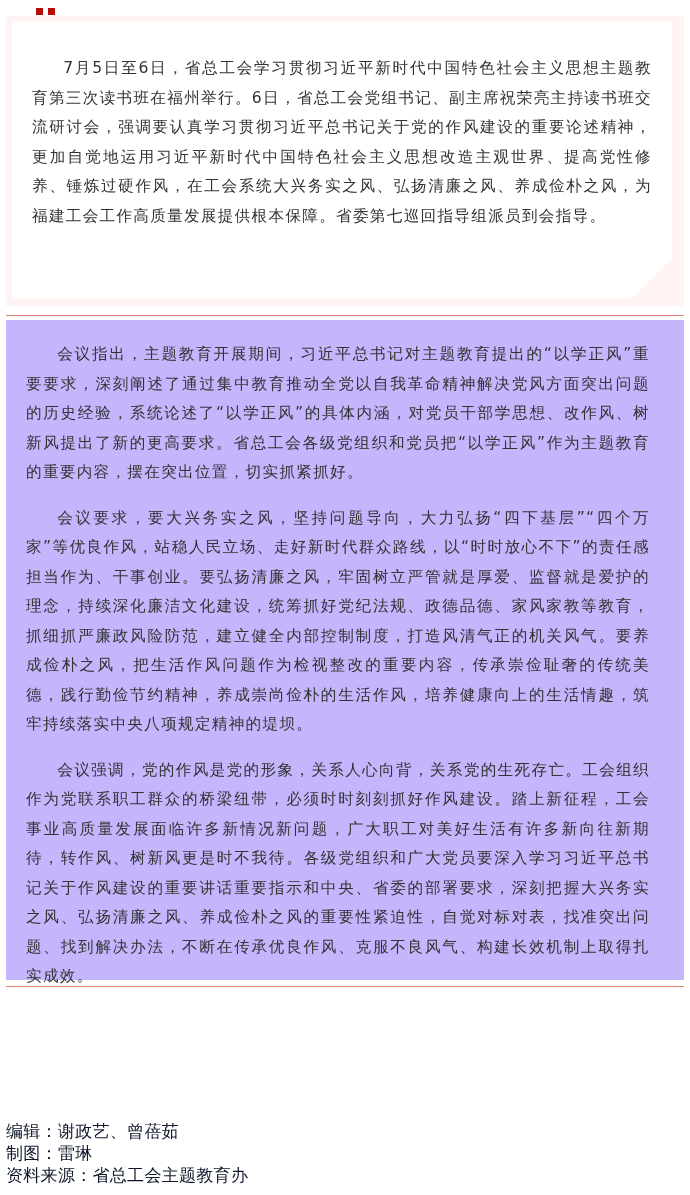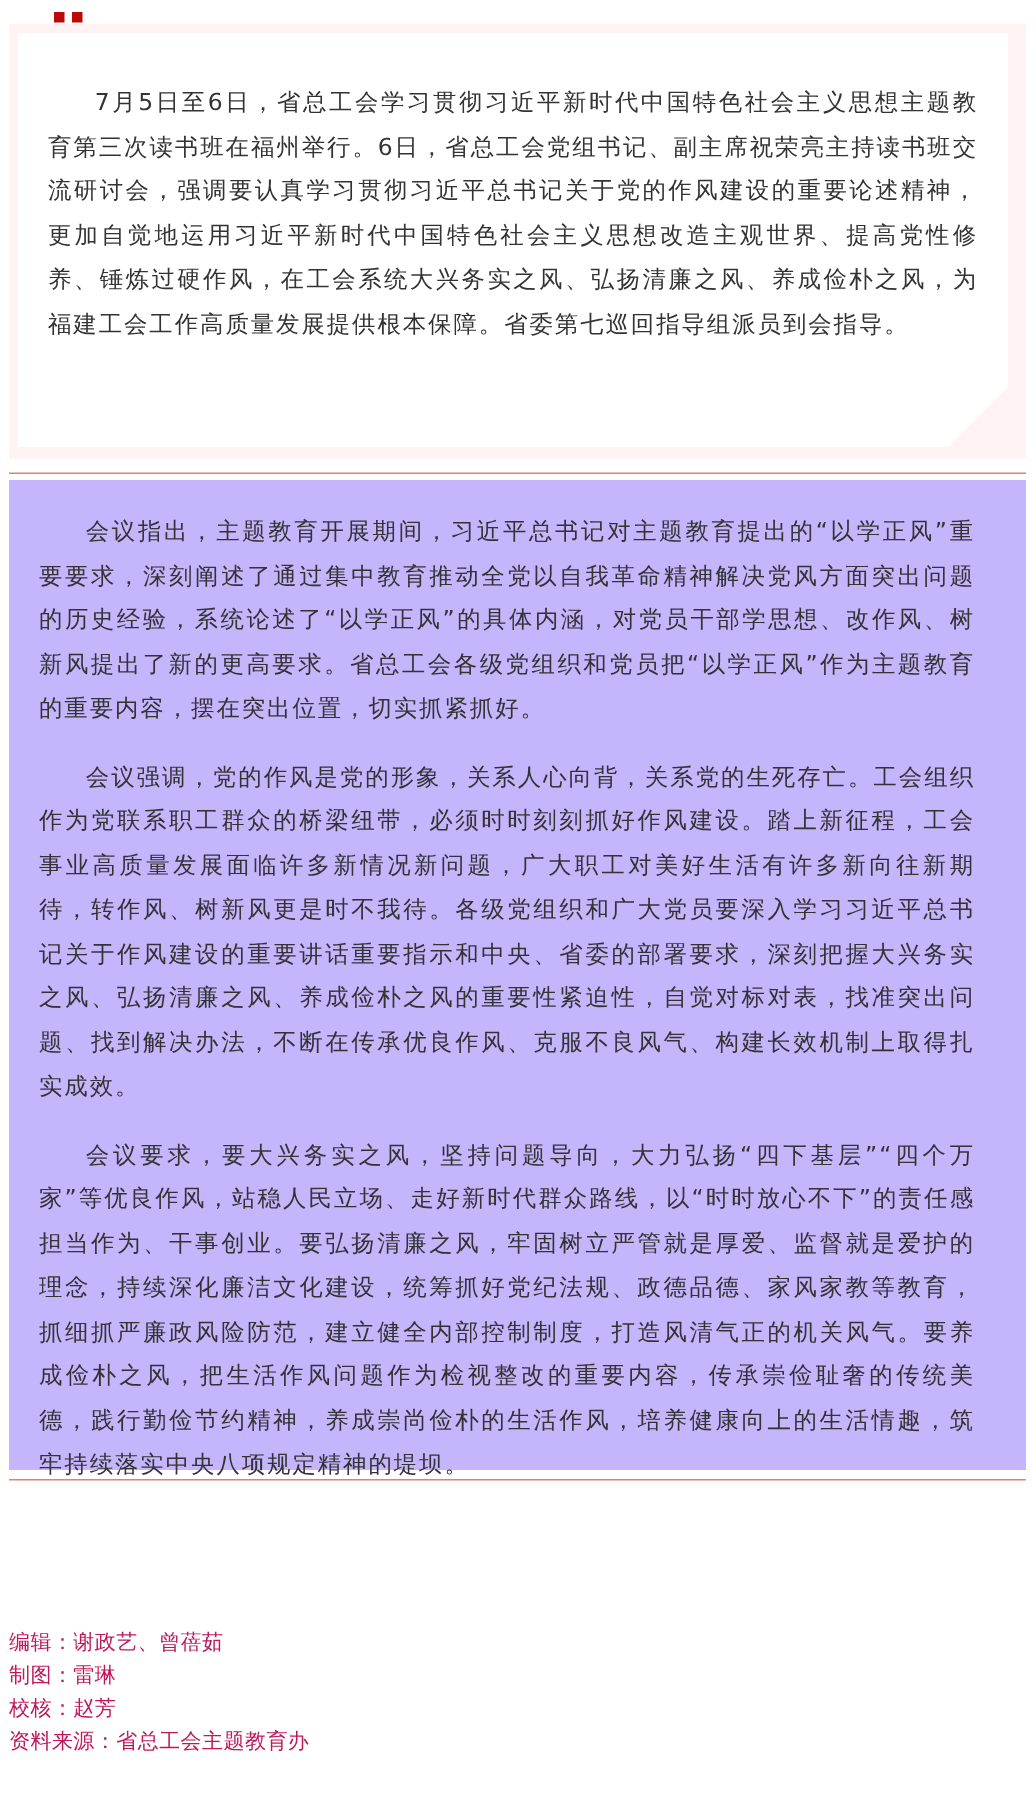--- a/index.html
+++ b/index.html
@@ -82,24 +82,24 @@
       margin: 0 0 16px 0;
       font-size: 15.6px;
       line-height: 29.5px;
       letter-spacing: 1.3px;
       text-indent: 2em;
       text-align: justify;
     }
     .credits {
       position: absolute;
       left: 6px;
-      top: 1084px;
-      font-size: 14px;
+      top: 1120px;
+      font-size: 17px;
       line-height: 22px;
-      color: #be185d;
+      color: #0f172a;
       letter-spacing: 0.3px;
     }
     .credit-line { white-space: nowrap; }
   </style>
 </head>
 <body>
 
 <div class="deco-squares">
   <div class="deco-square"></div>
   <div class="deco-square"></div>
@@ -108,25 +108,24 @@
 <div class="intro-frame">
   <div class="intro-inner"></div>
   <p class="intro-text">7月5日至6日，省总工会学习贯彻习近平新时代中国特色社会主义思想主题教育第三次读书班在福州举行。6日，省总工会党组书记、副主席祝荣亮主持读书班交流研讨会，强调要认真学习贯彻习近平总书记关于党的作风建设的重要论述精神，更加自觉地运用习近平新时代中国特色社会主义思想改造主观世界、提高党性修养、锤炼过硬作风，在工会系统大兴务实之风、弘扬清廉之风、养成俭朴之风，为福建工会工作高质量发展提供根本保障。省委第七巡回指导组派员到会指导。</p>
 </div>
 
 <div class="divider" style="top:315px;"></div>
 
 <div class="body-box">
   <div class="body-text">
     <p>会议指出，主题教育开展期间，习近平总书记对主题教育提出的“以学正风”重要要求，深刻阐述了通过集中教育推动全党以自我革命精神解决党风方面突出问题的历史经验，系统论述了“以学正风”的具体内涵，对党员干部学思想、改作风、树新风提出了新的更高要求。省总工会各级党组织和党员把“以学正风”作为主题教育的重要内容，摆在突出位置，切实抓紧抓好。</p>
+    <p>会议要求，要大兴务实之风，坚持问题导向，大力弘扬“四下基层”“四个万家”等优良作风，站稳人民立场、走好新时代群众路线，以“时时放心不下”的责任感担当作为、干事创业。要弘扬清廉之风，牢固树立严管就是厚爱、监督就是爱护的理念，持续深化廉洁文化建设，统筹抓好党纪法规、政德品德、家风家教等教育，抓细抓严廉政风险防范，建立健全内部控制制度，打造风清气正的机关风气。要养成俭朴之风，把生活作风问题作为检视整改的重要内容，传承崇俭耻奢的传统美德，践行勤俭节约精神，养成崇尚俭朴的生活作风，培养健康向上的生活情趣，筑牢持续落实中央八项规定精神的堤坝。</p>
     <p>会议强调，党的作风是党的形象，关系人心向背，关系党的生死存亡。工会组织作为党联系职工群众的桥梁纽带，必须时时刻刻抓好作风建设。踏上新征程，工会事业高质量发展面临许多新情况新问题，广大职工对美好生活有许多新向往新期待，转作风、树新风更是时不我待。各级党组织和广大党员要深入学习习近平总书记关于作风建设的重要讲话重要指示和中央、省委的部署要求，深刻把握大兴务实之风、弘扬清廉之风、养成俭朴之风的重要性紧迫性，自觉对标对表，找准突出问题、找到解决办法，不断在传承优良作风、克服不良风气、构建长效机制上取得扎实成效。</p>
-    <p>会议要求，要大兴务实之风，坚持问题导向，大力弘扬“四下基层”“四个万家”等优良作风，站稳人民立场、走好新时代群众路线，以“时时放心不下”的责任感担当作为、干事创业。要弘扬清廉之风，牢固树立严管就是厚爱、监督就是爱护的理念，持续深化廉洁文化建设，统筹抓好党纪法规、政德品德、家风家教等教育，抓细抓严廉政风险防范，建立健全内部控制制度，打造风清气正的机关风气。要养成俭朴之风，把生活作风问题作为检视整改的重要内容，传承崇俭耻奢的传统美德，践行勤俭节约精神，养成崇尚俭朴的生活作风，培养健康向上的生活情趣，筑牢持续落实中央八项规定精神的堤坝。</p>
   </div>
 </div>
 
 <div class="divider" style="top:986px;"></div>
 
 <div class="credits">
   <div class="credit-line">编辑：谢政艺、曾蓓茹</div>
   <div class="credit-line">制图：雷琳</div>
-  <div class="credit-line">校核：赵芳</div>
   <div class="credit-line">资料来源：省总工会主题教育办</div>
 </div>
 
 </body></html>

